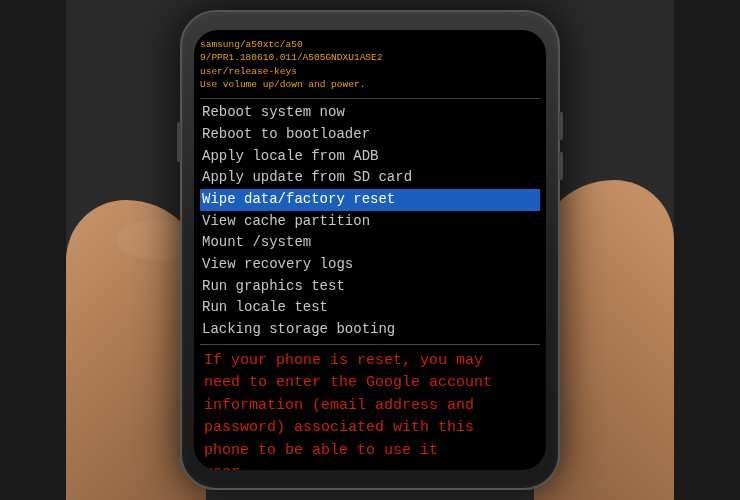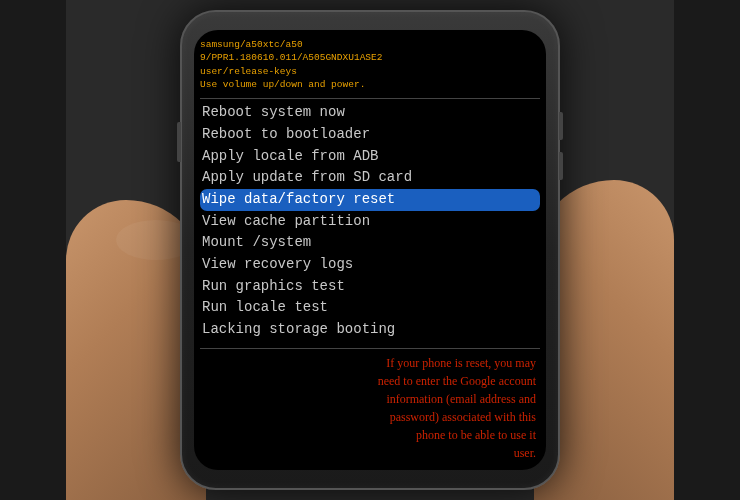--- a/index.html
+++ b/index.html
@@ -108,36 +108,34 @@
       color: #c8c8c8;
       font-family: 'Courier New', monospace;
       padding: 0 2px;
       white-space: nowrap;
     }
 
     .menu-item.selected {
       background: #1a5fbf;
       color: #fff;
       display: block;
-      border-radius: 7px;
     }
 
     .warning-section {
       border-top: 1px solid #444;
       padding-top: 5px;
       margin-top: 3px;
     }
 
     .warning-text {
-      font-size: 12px;
+      font-size: 15px;
       line-height: 1.5;
       color: #cc2200;
-      font-family: Liberation Serif, serif;
+      font-family: Liberation Mono, monospace;
       padding: 0 4px;
-      text-align: right;
     }
 
     
     .vol-btn {
       position: absolute;
       right: -5px;
       width: 4px;
       height: 28px;
       background: #444;
       border-radius: 0 2px 2px 0;

